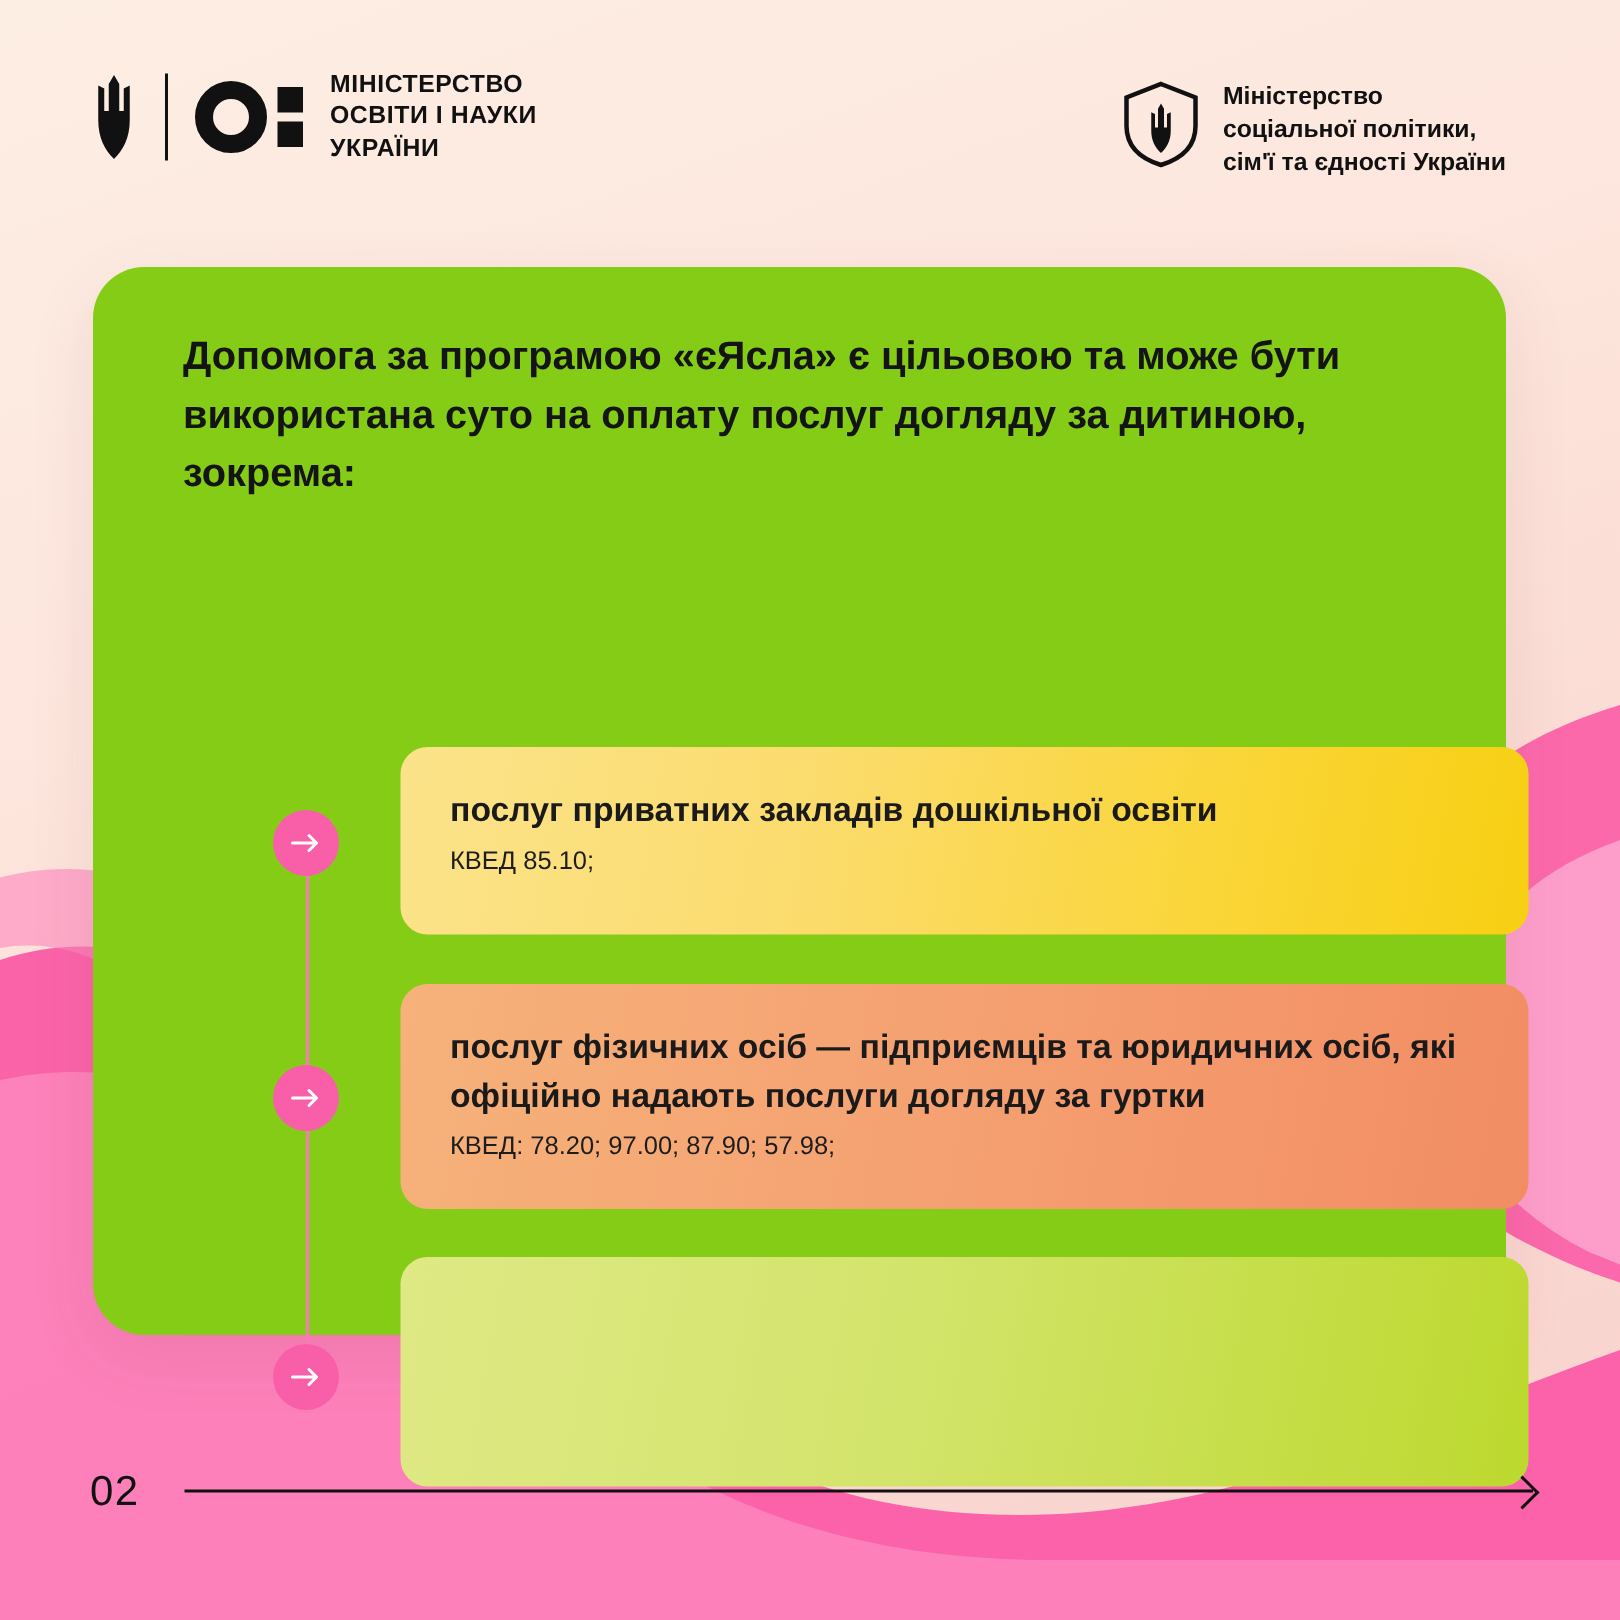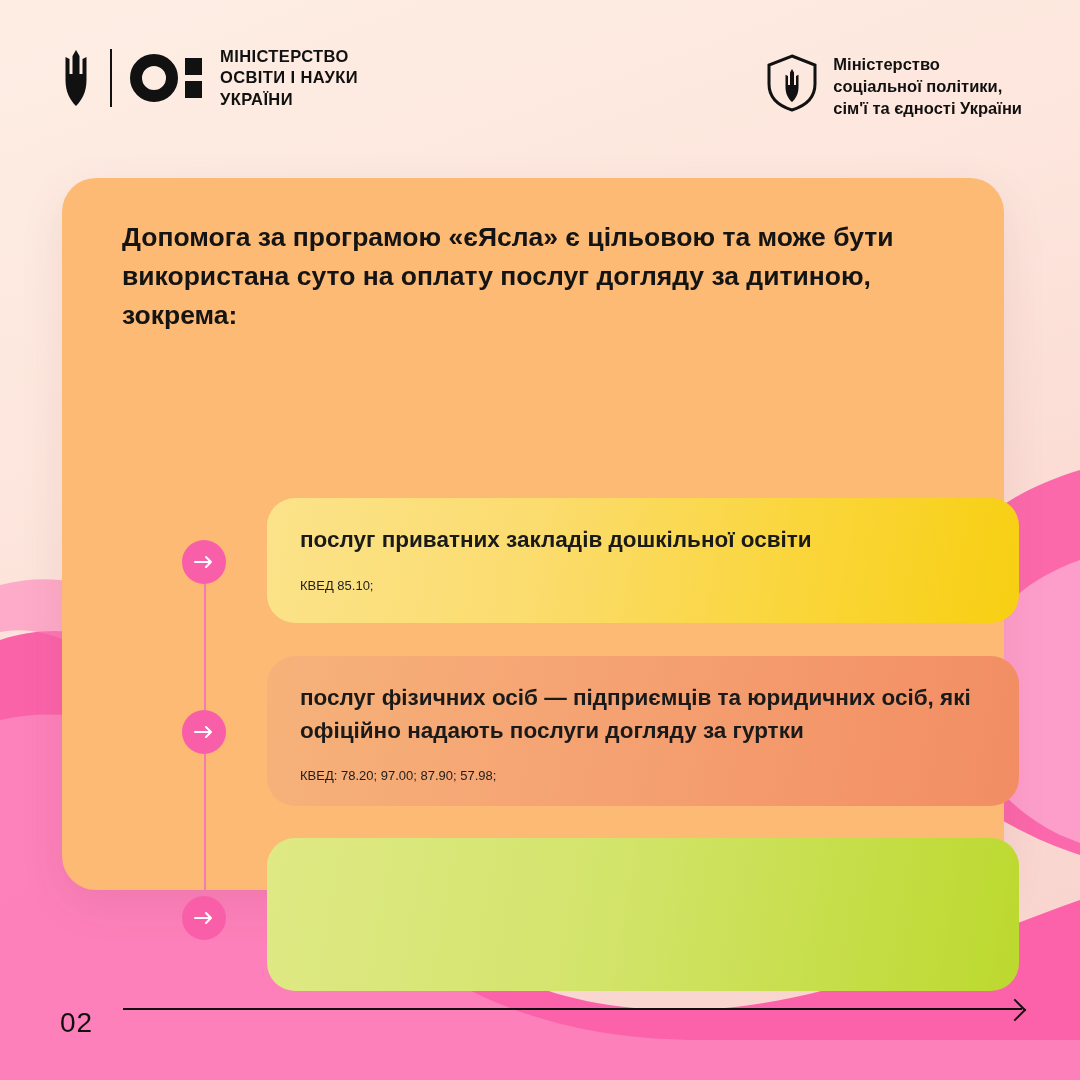--- a/index.html
+++ b/index.html
@@ -23,21 +23,21 @@
     overflow: hidden;
     pointer-events: none;
   }
   .ribbons svg { position: absolute; inset: 0; }
 
   
   .header {
     position: absolute;
     top: 46px;
     left: 60px;
-    right: 58px;
+    right: 76px;
     height: 80px;
     display: flex;
     align-items: flex-start;
     justify-content: space-between;
   }
 
   .mon-logo {
     display: flex;
     align-items: center;
     gap: 18px;
@@ -102,21 +102,21 @@
     white-space: pre-line;
   }
 
   
   .card {
     position: absolute;
     left: 62px;
     top: 178px;
     width: 942px;
     height: 712px;
-    background: #fdba74;
+    background: #84cc16;
     border-radius: 34px;
     box-shadow: 0 14px 44px rgba(120, 60, 70, 0.10);
   }
 
   .card-title {
     position: absolute;
     left: 60px;
     top: 40px;
     width: 840px;
     font-size: 26.5px;
@@ -145,34 +145,34 @@
     align-items: center;
     justify-content: center;
   }
   .arrow-node svg { display: block; }
 
   
   .block {
     position: absolute;
     left: 205px;
     width: 752px;
-    border-radius: 28px;
+    border-radius: 18px;
     padding: 26px 34px 24px 33px;
   }
   .block .line1 {
     font-size: 22.5px;
     font-weight: bold;
     line-height: 1.45;
     color: #1a1a1a;
   }
   .block .kved {
-    font-size: 13px;
+    font-size: 17px;
     line-height: 1.45;
     color: #1d1d1d;
-    margin-top: 20px;
+    margin-top: 5px;
   }
 
   #block-1 {
     top: 320px;
     height: 125px;
     background: linear-gradient(100deg, #fbe38a 0%, #fbdc6f 35%, #fad534 75%, #f7cf12 100%);
   }
   #block-2 {
     top: 478px;
     height: 150px;
@@ -192,21 +192,20 @@
     top: 978px;
     display: flex;
     align-items: center;
     gap: 30px;
   }
   .page-num {
     font-size: 28px;
     font-weight: normal;
     color: #111;
     letter-spacing: 1px;
-    margin-top: 29px;
   }
   .footer-rule {
     flex: 1;
     height: 2px;
     background: #111;
     position: relative;
   }
   .footer-rule::after {
     content: "";
     position: absolute;

